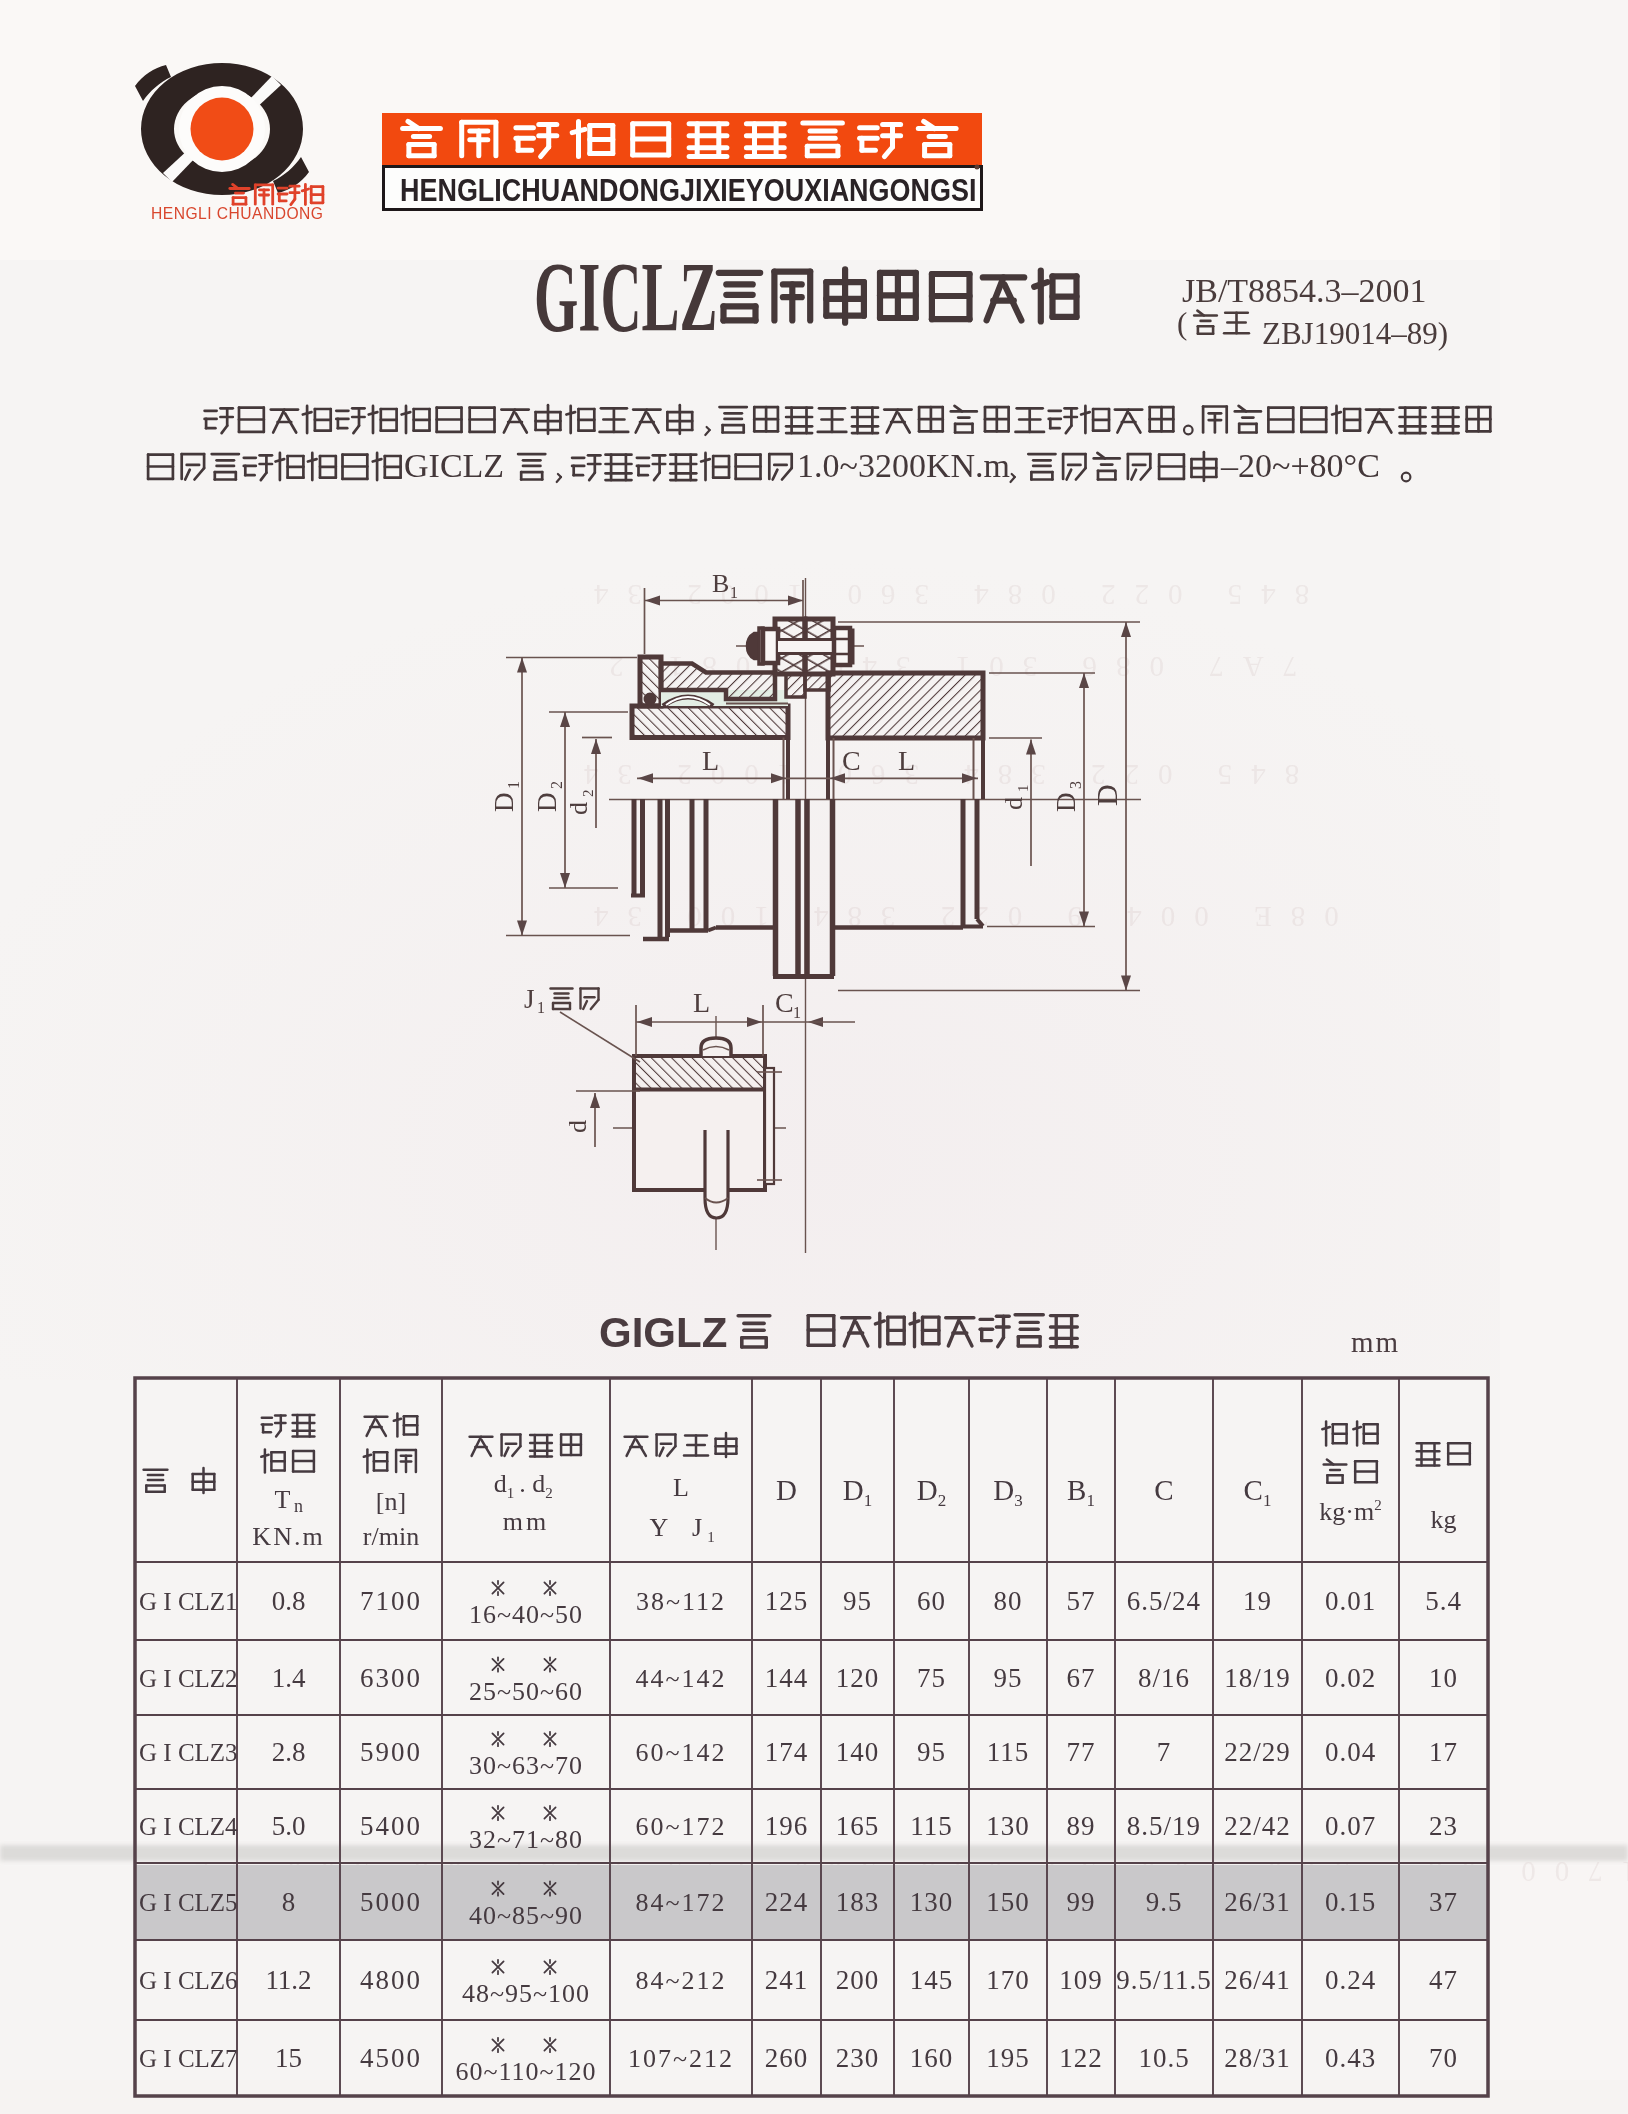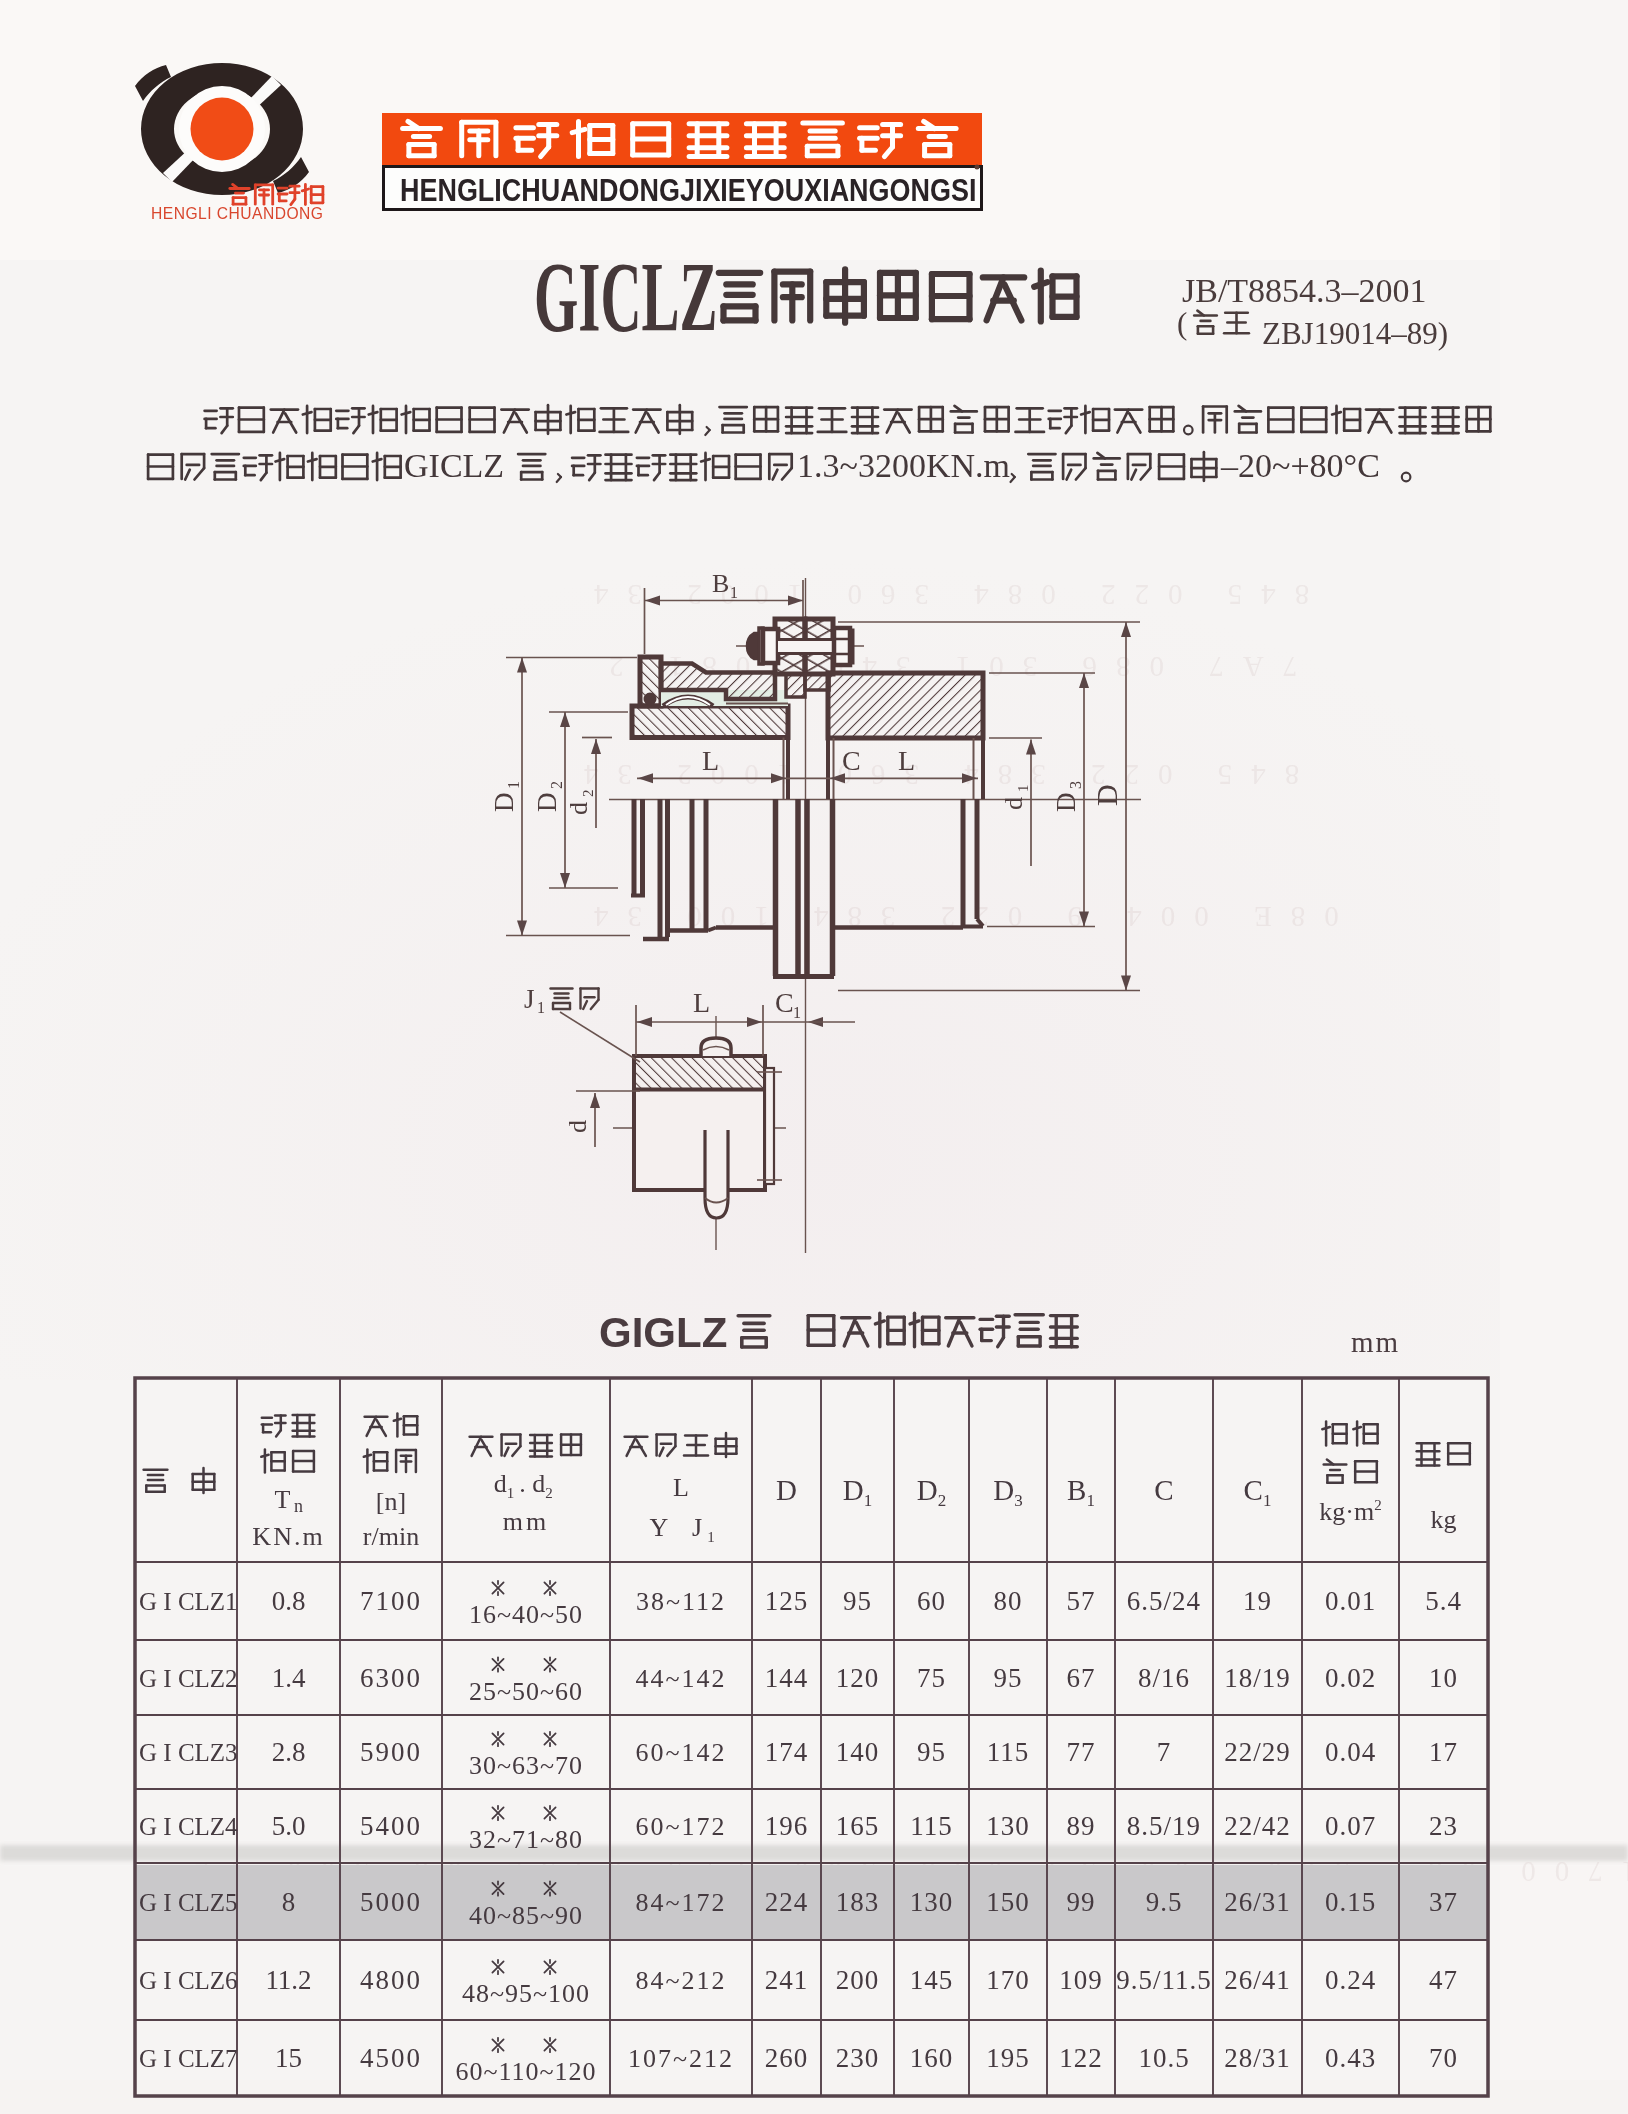--- a/index.html
+++ b/index.html
@@ -21,21 +21,21 @@
     </svg>
 <div style="position:absolute;left:151px;top:204px;font-family:'Liberation Sans',sans-serif;font-size:17px;color:#d9472e;letter-spacing:0.5px;white-space:nowrap;transform:scaleX(0.92);transform-origin:0 0;">HENGLI CHUANDONG</div>
     <div style="position:absolute;left:382px;top:113px;width:600px;height:52px;background:#f2490f;"></div>
     <div style="position:absolute;left:382px;top:165px;width:601px;height:46px;background:#fdfdfc;border:3px solid #1d1719;box-sizing:border-box;"></div>
     <div style="position:absolute;left:400px;top:172px;font-family:'Liberation Sans',sans-serif;font-weight:bold;font-size:32px;color:#2a2326;transform:scaleX(0.842);transform-origin:0 0;white-space:nowrap;">HENGLICHUANDONGJIXIEYOUXIANGONGSI</div>
     <div style="position:absolute;left:534px;top:247px;font-family:'Liberation Serif',serif;font-weight:bold;font-size:99px;line-height:1;color:#453839;transform:scaleX(0.575);transform-origin:0 0;white-space:nowrap;">GICLZ</div>
     <div style="position:absolute;left:1182px;top:272px;font-family:'Liberation Serif',serif;font-size:34px;color:#4a3c3c;white-space:nowrap;">JB/T8854.3–2001</div>
     <div style="position:absolute;left:1177px;top:306px;font-family:'Liberation Serif',serif;font-size:31px;color:#4a3c3c;">(</div>
     <div style="position:absolute;left:1262px;top:306px;font-family:'Liberation Serif',serif;font-size:31px;color:#4a3c3c;white-space:nowrap;margin-top:10px;">ZBJ19014–89)</div>
     <div style="position:absolute;left:404px;top:447px;font-family:'Liberation Serif',serif;font-size:34px;color:#44383a;white-space:nowrap;">GICLZ</div>
-    <div style="position:absolute;left:797px;top:447px;font-family:'Liberation Serif',serif;font-size:34px;color:#44383a;white-space:nowrap;">1.3~3200KN.m</div>
+    <div style="position:absolute;left:797px;top:447px;font-family:'Liberation Serif',serif;font-size:34px;color:#44383a;white-space:nowrap;">1.0~3200KN.m</div>
     <div style="position:absolute;left:1221px;top:447px;font-family:'Liberation Serif',serif;font-size:34px;color:#44383a;white-space:nowrap;">–20~+80°C</div>
     <div style="position:absolute;left:575px;top:578px;font-family:'Liberation Serif',serif;font-size:29px;color:rgba(155,120,120,0.10);letter-spacing:19px;transform:scale(-1,-1);transform-origin:center;white-space:nowrap;">845 022 084 360 1002 34</div>
     <div style="position:absolute;left:590px;top:650px;font-family:'Liberation Serif',serif;font-size:29px;color:rgba(155,120,120,0.10);letter-spacing:19px;transform:scale(-1,-1);transform-origin:center;white-space:nowrap;">7A7 086 301 340 2081 2</div>
     <div style="position:absolute;left:565px;top:758px;font-family:'Liberation Serif',serif;font-size:29px;color:rgba(155,120,120,0.10);letter-spacing:19px;transform:scale(-1,-1);transform-origin:center;white-space:nowrap;">845 022 384 360 1002 34</div>
     <div style="position:absolute;left:575px;top:900px;font-family:'Liberation Serif',serif;font-size:29px;color:rgba(155,120,120,0.10);letter-spacing:19px;transform:scale(-1,-1);transform-origin:center;white-space:nowrap;">08E 004 9 022 384 100 34</div>
     <div style="position:absolute;left:175px;top:1855px;font-family:'Liberation Serif',serif;font-size:29px;color:rgba(155,120,120,0.10);letter-spacing:19px;transform:scale(-1,-1);transform-origin:center;white-space:nowrap;">4500 1700 084 360 100 34 088 300 175 0432 08 300 12</div>
     <div style="position:absolute;left:599px;top:1312px;font-family:Liberation Sans, sans-serif;font-weight:bold;font-size:42px;line-height:1;color:#4a3c40;">GIGLZ</div>
     <div style="position:absolute;left:1351px;top:1326px;font-family:'Liberation Serif',serif;font-size:29px;color:#4a3c40;letter-spacing:2px;">mm</div>
     <div style="position:absolute;left:0px;top:1845px;width:1628px;height:16px;background:#cfcecc;opacity:0.65;filter:blur(2px);"></div>
     <div style="position:absolute;left:135px;top:1865px;width:1353px;height:75px;background:#c9c8ca;"></div>

